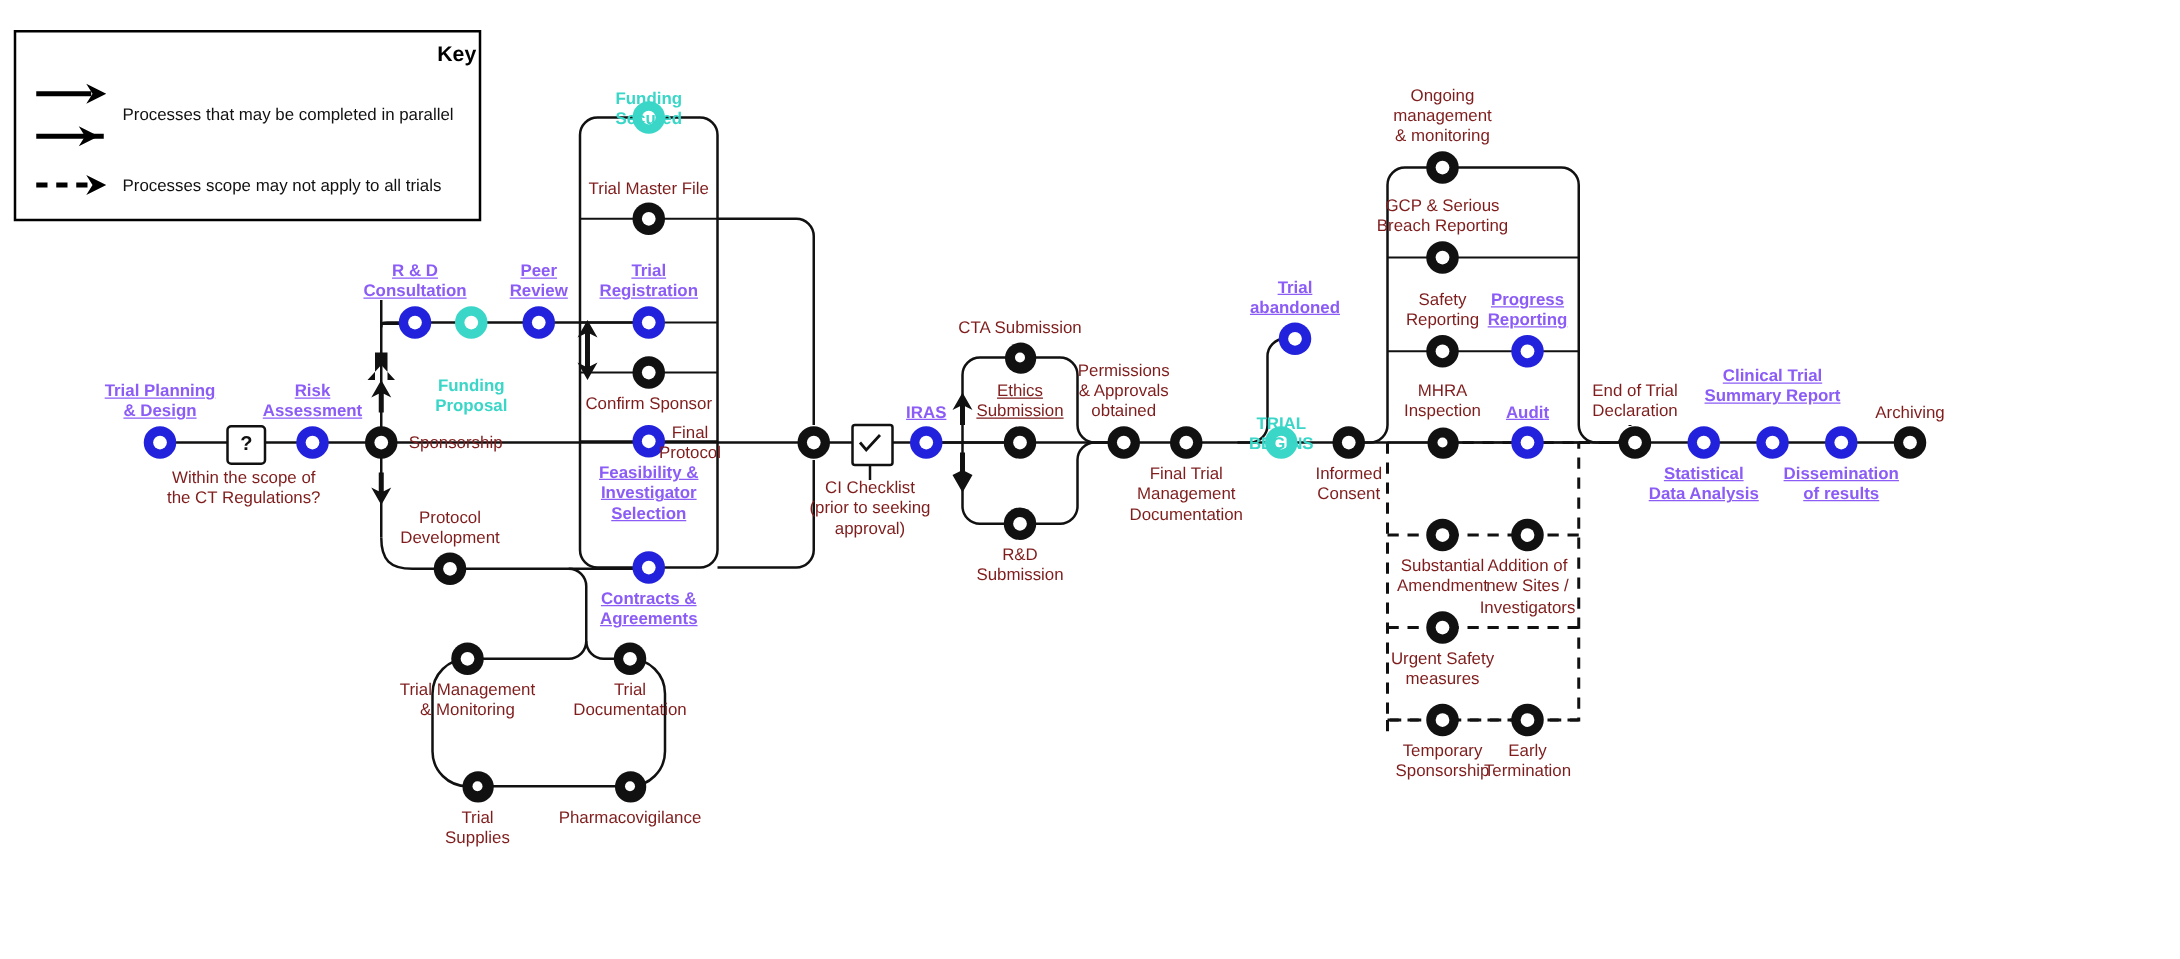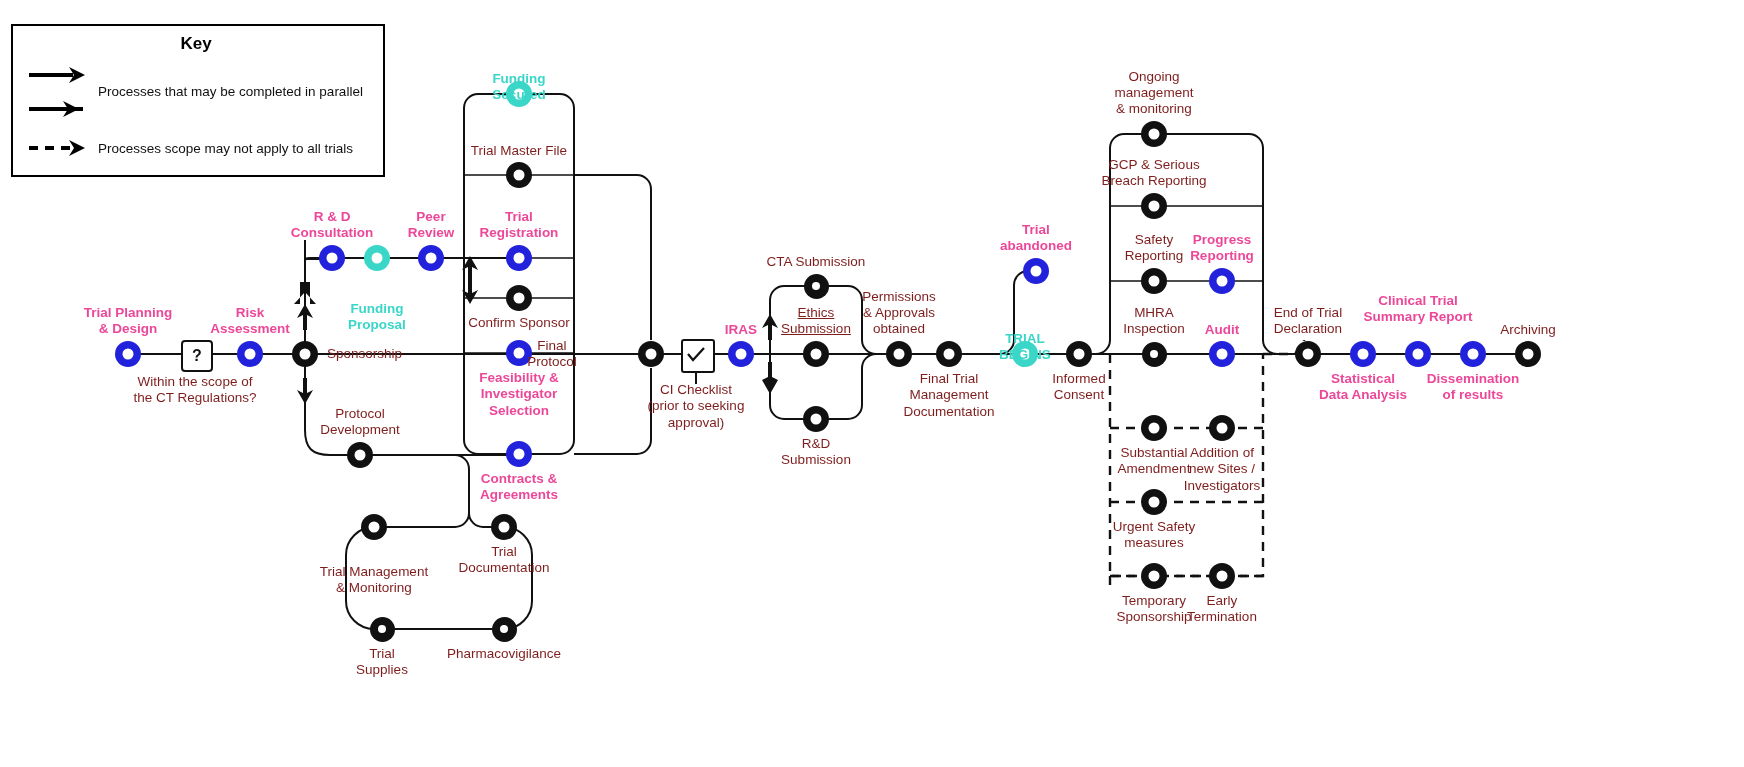--- a/index.html
+++ b/index.html
@@ -1,20 +1,20 @@
 <!DOCTYPE html>
 <html><head>
 <meta charset="utf-8">
 <style>
   html,body{margin:0;padding:0;background:#ffffff;}
   body{font-family:"Liberation Sans", sans-serif;}
   #stage{position:relative;width:1744px;height:767px;background:#fff;overflow:hidden;}
   svg#flow{position:absolute;left:0;top:0;width:1744px;height:767px;}
   .lbl{position:absolute;text-align:center;line-height:1.22;color:#1a1a1a;font-size:13.5px;white-space:pre-line;}
-  .lbl.blue{color:#ec4899;font-weight:bold;}
+  .lbl.blue{color:#8b5cf6;font-weight:bold;text-decoration:underline;}
   .lbl.teal{color:#3ad6c8;font-weight:bold;margin-top:26px;}
   .lbl.black{color:#7f1d1d;}
   .keybox{position:absolute;border:2px solid #000;background:#fff;}
   .keytitle{position:absolute;font-weight:bold;font-size:17px;color:#000;text-align:center;}
   .keytext{position:absolute;font-size:13.5px;color:#111;}
 </style>
 </head>
 <body>
 
 <div id="stage">
@@ -95,21 +95,21 @@
       <path d="M297,390 L305,404 L313,390 L307,393 L307,378 L303,378 L303,393 Z"></path>
       <path d="M462,290 L470,304 L478,290 L472,293 L472,278 L468,278 L468,293 Z"></path>
       <path d="M462,270 L470,256 L478,270 L472,267 L472,282 L468,282 L468,267 Z"></path>
       <path d="M762,328 L770,314 L778,328 L772,325 L772,340 L768,340 L768,325 Z"></path>
       <path d="M762,380 L770,394 L778,380 L772,377 L772,362 L768,362 L768,377 Z"></path>
     </g>
   <path d="M696,369 V384" stroke="#111" stroke-width="2"></path>
     </svg>
 
   <div class="keybox" style="left:11px;top:24px;width:370px;height:149px;"></div>
-  <div class="keytitle" style="left:11px;top:34px;width:370px;">Key</div>
+  <div class="keytitle" style="left:11px;top:34px;width:370px;text-align:right;">Key</div>
   <svg style="position:absolute;left:11px;top:24px;width:370px;height:149px;" viewBox="0 0 370 149">
     <g stroke="#000" stroke-width="4" fill="none">
       <path d="M18,51 H62"></path>
       <path d="M18,85 H72"></path>
       <path d="M18,124 H62" stroke-dasharray="9,7"></path>
     </g>
     <g fill="#000" stroke="none">
       <path d="M58,43 L74,51 L58,59 L63,51 Z"></path>
       <path d="M52,77 L68,85 L52,93 L57,85 Z"></path>
       <path d="M58,116 L74,124 L58,132 L63,124 Z"></path>
@@ -181,21 +181,21 @@
       <div class="lbl blue" style="left: 444px; top: 471px; width: 150px;">Contracts &amp;
 Agreements</div>
       <div style="position: absolute; left: 347px; top: 442px; width: 26px; height: 26px; border-radius: 50%; background: rgb(17, 17, 17); box-sizing: border-box;">
         <div style="position: absolute; left: 50%; top: 50%; transform: translate(-50%, -50%); width: 11px; height: 11px; border-radius: 50%; background: rgb(255, 255, 255);"></div>
       </div>
       <div class="lbl black" style="left: 285px; top: 406px; width: 150px;">Protocol
 Development</div>
       <div style="position: absolute; left: 361px; top: 514px; width: 26px; height: 26px; border-radius: 50%; background: rgb(17, 17, 17); box-sizing: border-box;">
         <div style="position: absolute; left: 50%; top: 50%; transform: translate(-50%, -50%); width: 11px; height: 11px; border-radius: 50%; background: rgb(255, 255, 255);"></div>
       </div>
-      <div class="lbl black" style="left: 299px; top: 564px; width: 150px;">Trial Management
+      <div class="lbl black" style="left: 299px; top: 544px; width: 150px;">Trial Management
 &amp; Monitoring</div>
       <div style="position: absolute; left: 491px; top: 514px; width: 26px; height: 26px; border-radius: 50%; background: rgb(17, 17, 17); box-sizing: border-box;">
         <div style="position: absolute; left: 50%; top: 50%; transform: translate(-50%, -50%); width: 11px; height: 11px; border-radius: 50%; background: rgb(255, 255, 255);"></div>
       </div>
       <div class="lbl black" style="left: 429px; top: 544px; width: 150px;">Trial
 Documentation</div>
       <div style="position: absolute; left: 369.5px; top: 616.5px; width: 25px; height: 25px; border-radius: 50%; background: rgb(17, 17, 17); box-sizing: border-box;">
         <div style="position: absolute; left: 50%; top: 50%; transform: translate(-50%, -50%); width: 8px; height: 8px; border-radius: 50%; background: rgb(255, 255, 255);"></div>
       </div>
       <div class="lbl black" style="left: 307px; top: 646px; width: 150px;">Trial

